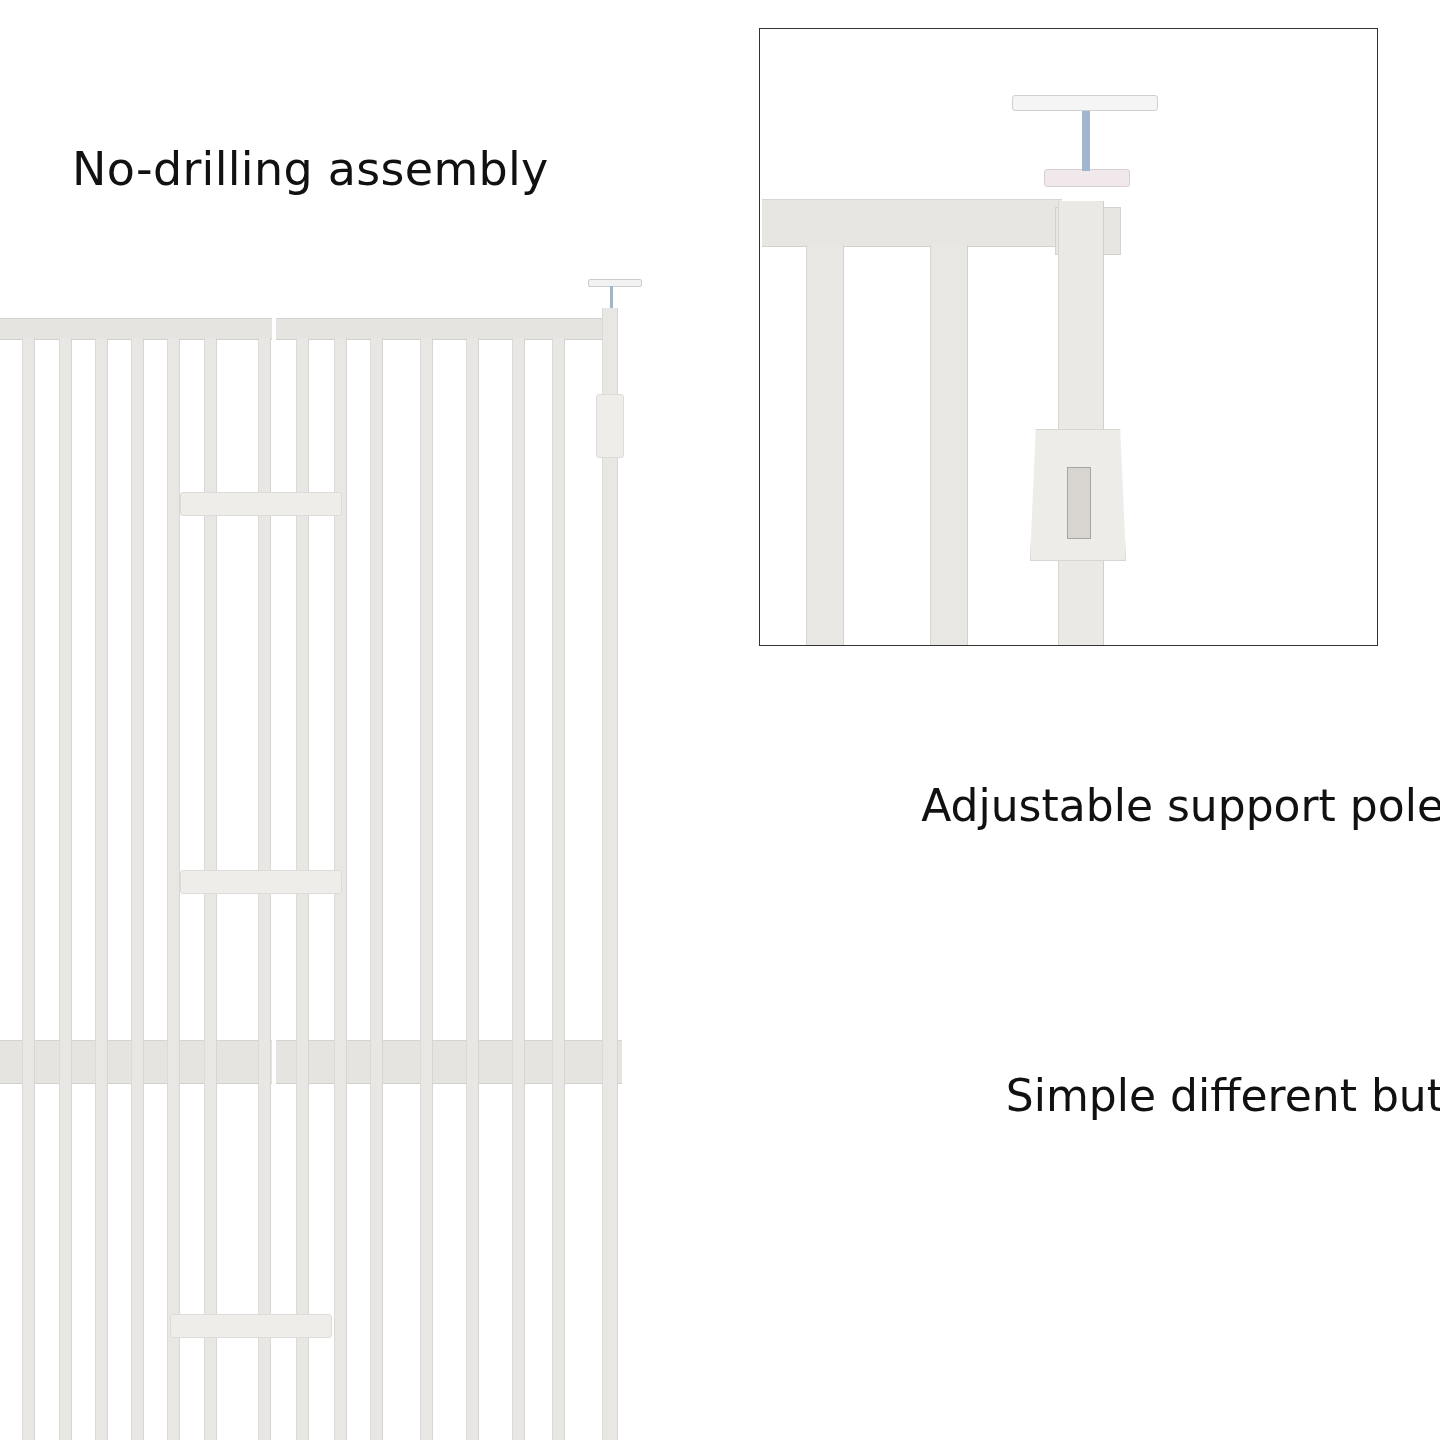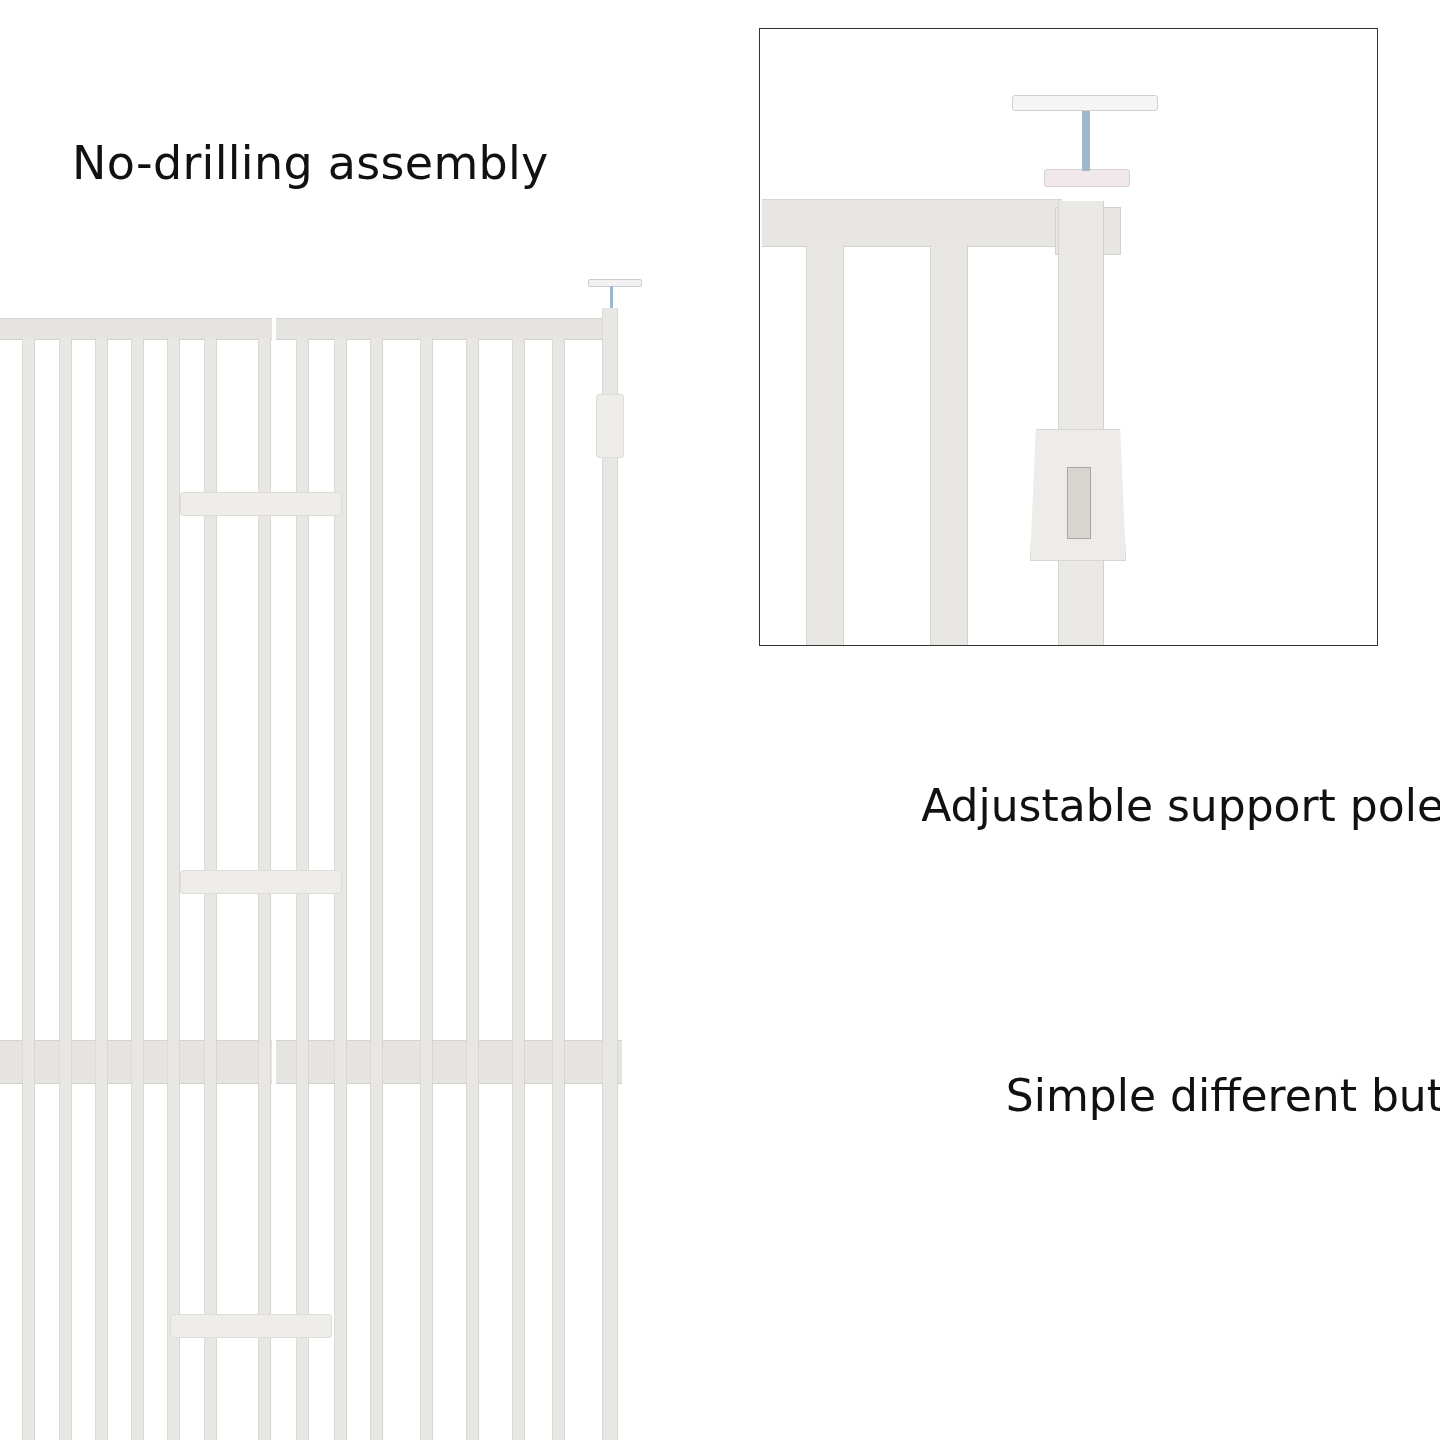--- a/index.html
+++ b/index.html
@@ -1,17 +1,17 @@
 <!DOCTYPE html>
 <html><head>
 <meta charset="utf-8">
 <style>
   html,body{margin:0;padding:0;background:#ffffff;}
   body{width:1440px;height:1440px;position:relative;overflow:hidden;font-family:"DejaVu Sans","Liberation Sans",sans-serif;color:#111;}
-  .title{position:absolute;left:72px;top:136px;font-size:46px;letter-spacing:0.3px;}
+  .title{position:absolute;left:72px;top:142px;font-size:46px;letter-spacing:0.3px;}
   .gate{position:absolute;left:0;top:0;width:680px;height:1440px;}
   .bar{position:absolute;background:#e9e7e3;border-left:1px solid #dcdad6;border-right:1px solid #d8d6d2;}
   .rail{position:absolute;background:#e6e4e0;border-top:1px solid #d6d4d0;border-bottom:1px solid #d2d0cc;}
   .latch{position:absolute;background:#efedea;border:1px solid #dedcd8;border-radius:3px;}
   .inset{position:absolute;left:759px;top:28px;width:617px;height:616px;border:1px solid #333;overflow:hidden;background:#fff;}
   .desc{position:absolute;left:704px;width:740px;text-align:right;font-size:44px;line-height:72px;}
 </style>
 </head>
 <body>
 

